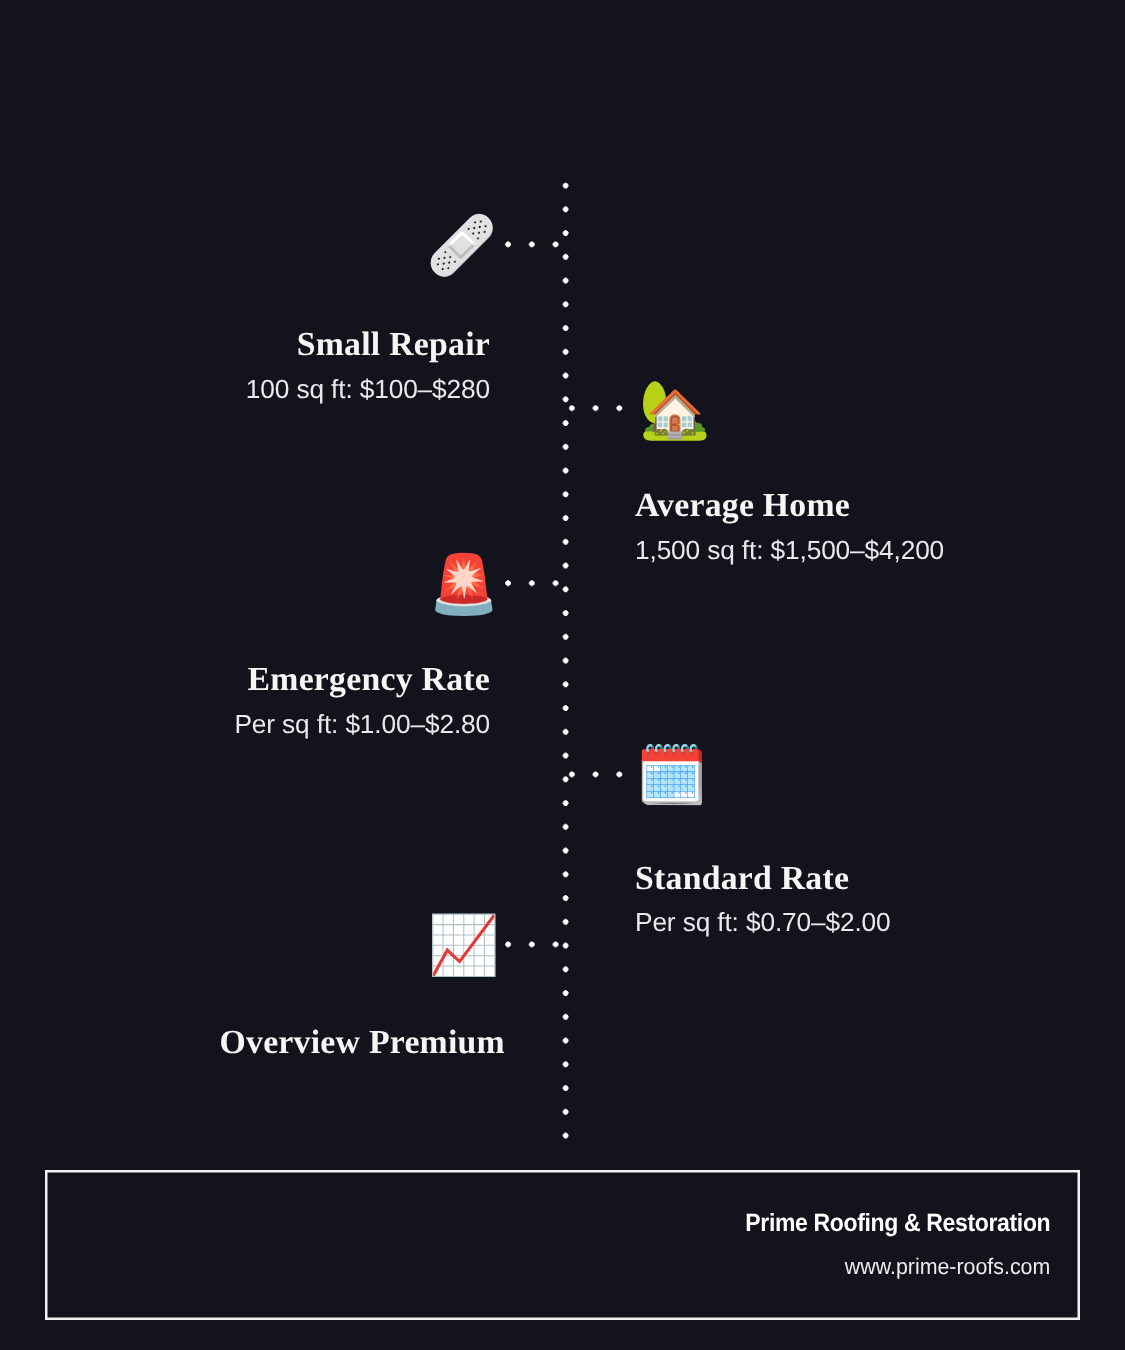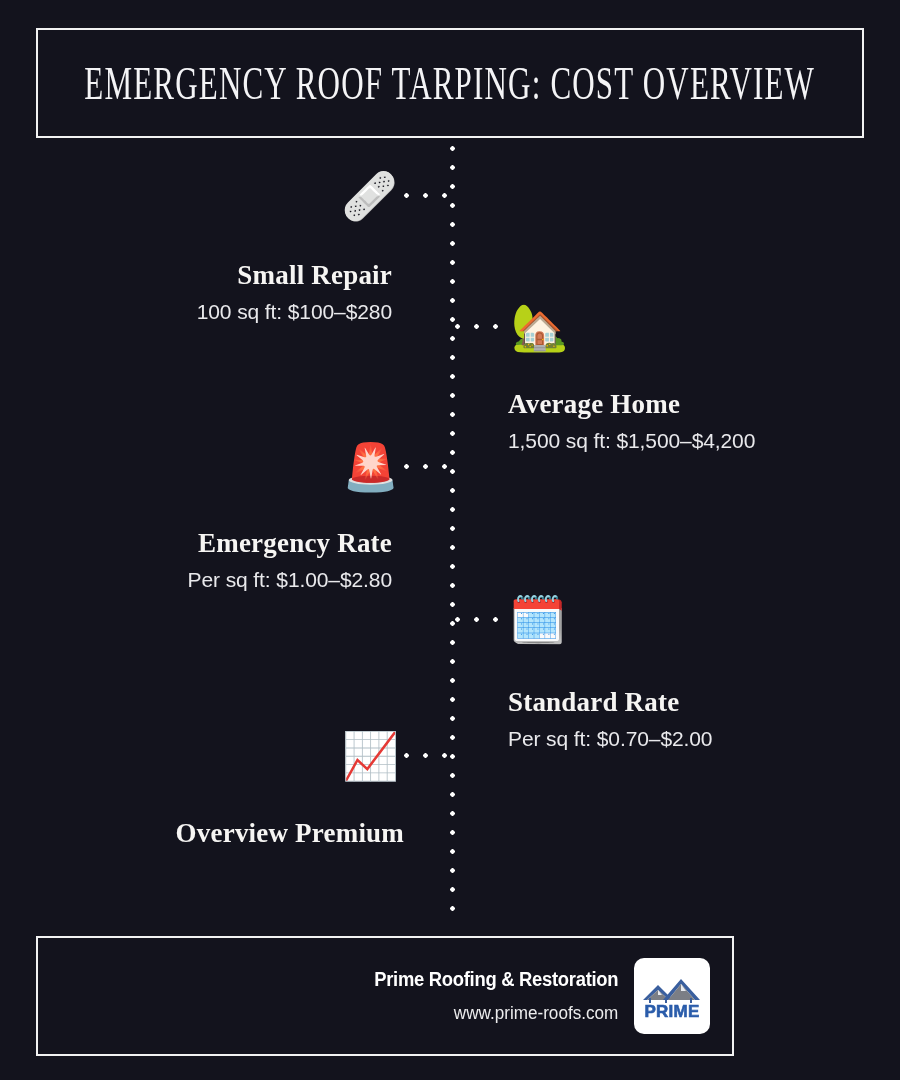--- a/index.html
+++ b/index.html
@@ -82,21 +82,21 @@
     color:#e9e9ec;
     line-height:1.2;
     margin-top:8px;
     letter-spacing:-0.1px;
   }
 
   
   #footer-frame {
     position:absolute;
     left:36px; top:936px;
-    width:698px; height:120px;
+    width:828px; height:120px;
     border:2px solid #f2f2f2;
   }
   #footer-inner {
     position:absolute;
     right:22px; top:50%;
     transform:translateY(-50%);
     display:flex; align-items:center; gap:16px;
   }
   #footer-textblock { text-align:right; }
   #footer-company {
@@ -119,23 +119,20 @@
     border-radius:10px;
     display:flex; align-items:center; justify-content:center;
     flex:0 0 auto;
   }
 </style>
 </head>
 <body>
 
 <div id="infographic">
 
-  <div id="title-frame">
-    <div id="title-text">Emergency Roof Tarping: Cost Overview</div>
-  </div>
 
   <div id="timeline-spine"></div>
 
   <div class="entry">
     <div class="entry-icon" style="left:340px; top:166px;">🩹</div>
     <div class="connector" style="left:404px; top:193px; width:50px;"></div>
     <div class="entry-text right-aligned" style="left:-8px; top:260px;">
       <div class="entry-title">Small Repair</div>
       <div class="entry-detail">100 sq ft: $100–$280</div>
     </div>
@@ -175,35 +172,16 @@
       <div class="entry-title">Overview Premium</div>
     </div>
   </div>
 
   <div id="footer-frame">
     <div id="footer-inner">
       <div id="footer-textblock">
         <div id="footer-company">Prime Roofing &amp; Restoration</div>
         <div id="footer-website">www.prime-roofs.com</div>
       </div>
-      <div id="footer-logo">
-        <svg width="62" height="52" viewBox="0 0 62 52">
-
-          <path d="M2 30 L17 15 L32 30 L28 30 L17 20 L6 30 Z" fill="#3a5f9e"></path>
-          <path d="M6 30 L17 20 L28 30 Z" fill="#7b7e85"></path>
-
-          <path d="M22 30 L40 9 L59 30 L54 30 L40 14 L27 30 Z" fill="#3a5f9e"></path>
-          <path d="M27 30 L40 14 L54 30 Z" fill="#7b7e85"></path>
-
-          <path d="M17 20 L21 25 L17 25 Z" fill="#e8ebf0"></path>
-          <path d="M40 14 L45 21 L40 21 Z" fill="#e8ebf0"></path>
-
-          <rect x="8" y="28" width="2" height="5" fill="#3a5f9e"></rect>
-          <rect x="24" y="28" width="2" height="5" fill="#3a5f9e"></rect>
-          <rect x="49" y="28" width="2" height="5" fill="#3a5f9e"></rect>
-
-          <text x="31" y="47" text-anchor="middle" font-family="Liberation Sans, sans-serif" font-size="17" font-weight="700" fill="#2a5caa" stroke="#2a5caa" stroke-width="0.6" letter-spacing="0.2">PRIME</text>
-        </svg>
-      </div>
     </div>
   </div>
 
 </div>
 
 </body></html>

